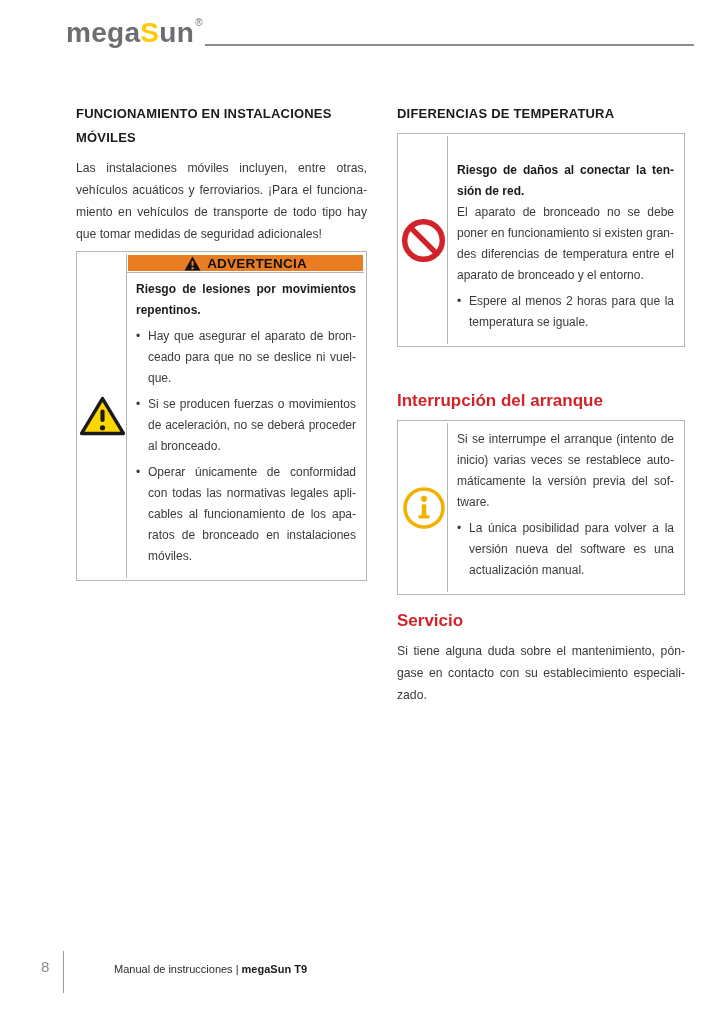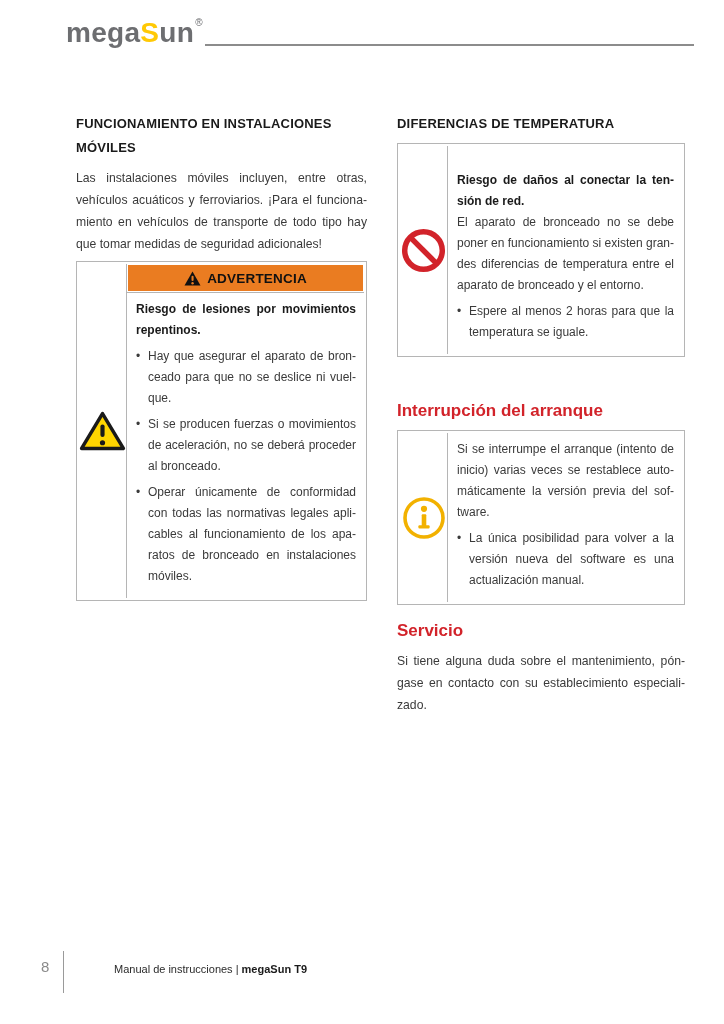--- a/index.html
+++ b/index.html
@@ -10,21 +10,21 @@
   }
 
   
   .header { position:absolute; left:66px; top:18px; right:30px; display:flex; align-items:flex-end; }
   .logo { font-size:28px; font-weight:bold; color:#6d6e71; letter-spacing:0.3px; line-height:1; white-space:nowrap; }
   .logo .s { color:#ffc905; }
   .logo .reg { font-size:10px; font-weight:normal; vertical-align:16px; margin-left:1px; }
   .head-rule { flex:1; border-bottom:2px solid #8c8c8c; margin-bottom:1px; margin-left:2px; }
 
   
-  .col { position:absolute; top:112px; font-size:12.2px; line-height:22px; text-align:justify; color:#3a3a3a;padding-left:8px; }
+  .col { position:absolute; top:102px; font-size:12.2px; line-height:22px; text-align:justify; color:#3a3a3a;padding-left:8px; }
   .col-left  { left:68px;  width:291px; }
   .col-right { left:389px; width:288px; }
 
   .sec-heading {
     font-size:13px; line-height:24px; font-weight:bold; color:#1a1a1a;
     margin:0 0 7px 0; text-align:left; white-space:pre-line; letter-spacing:0.2px;
   }
   .red-heading {
     font-size:17px; line-height:20px; font-weight:bold; color:#d2232a;
     margin:0 0 9px 0; text-align:left;
@@ -34,21 +34,21 @@
 
   
   .box { border:1px solid #b5b5b5; padding:2px; background:#fff; font-size:12px; line-height:21px; }
   .box-grid { display:grid; grid-template-columns:48px 1fr; min-height:100%; }
   .icon-cell { border-right:1px solid #b5b5b5; display:flex; align-items:center; justify-content:center; }
   .content-cell { display:flex; flex-direction:column; }
 
   .adv-bar {
     background:#ea7c21; color:#111; font-weight:bold; font-size:13.5px;
     display:flex; align-items:center; justify-content:center; gap:6px;
-    height:26px; margin:1px 1px 0 1px; flex:none; letter-spacing:0.2px;
+    height:16px; margin:1px 1px 0 1px; flex:none; letter-spacing:0.2px;
   }
   .box-body { padding:6px 8px 11px 9px; }
   .box-body.after-bar { border-top:1px solid #b5b5b5; margin-top:1px; }
   .box-body.pad-top { padding-top:24px; }
 
   .bold-title { font-weight:bold; color:#1a1a1a; }
   .bullet { display:flex; margin-top:5px; }
   .bullet .dot { flex:none; width:12px; }
   .bullet .dot::before { content:"\2022"; }
   .bullet .btxt { flex:1; text-align:justify; }

